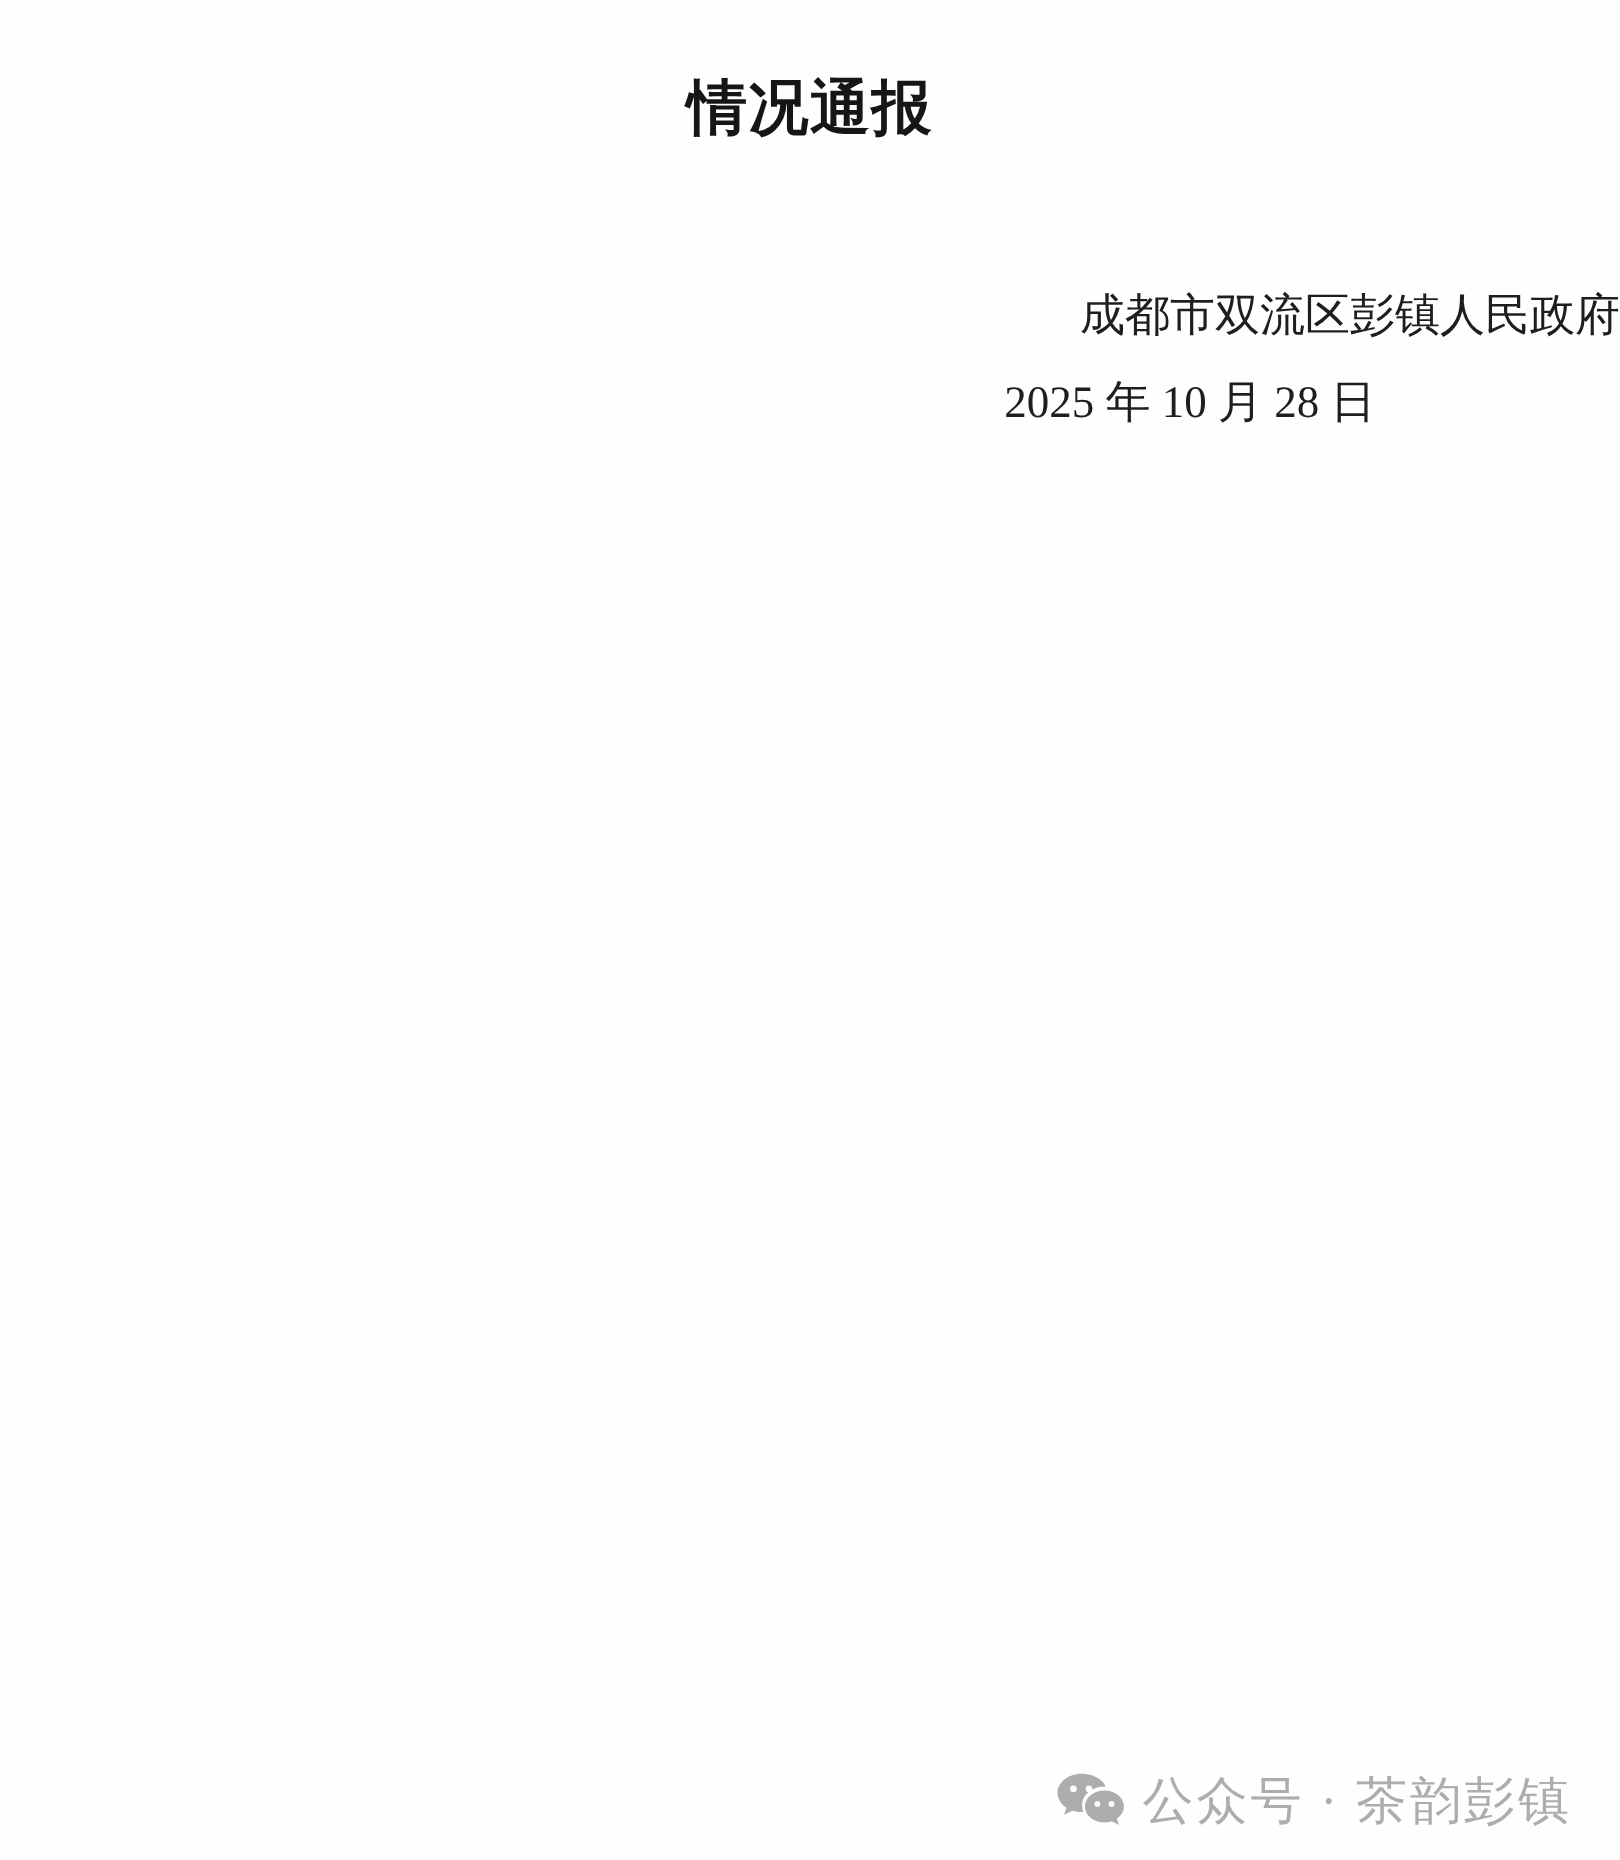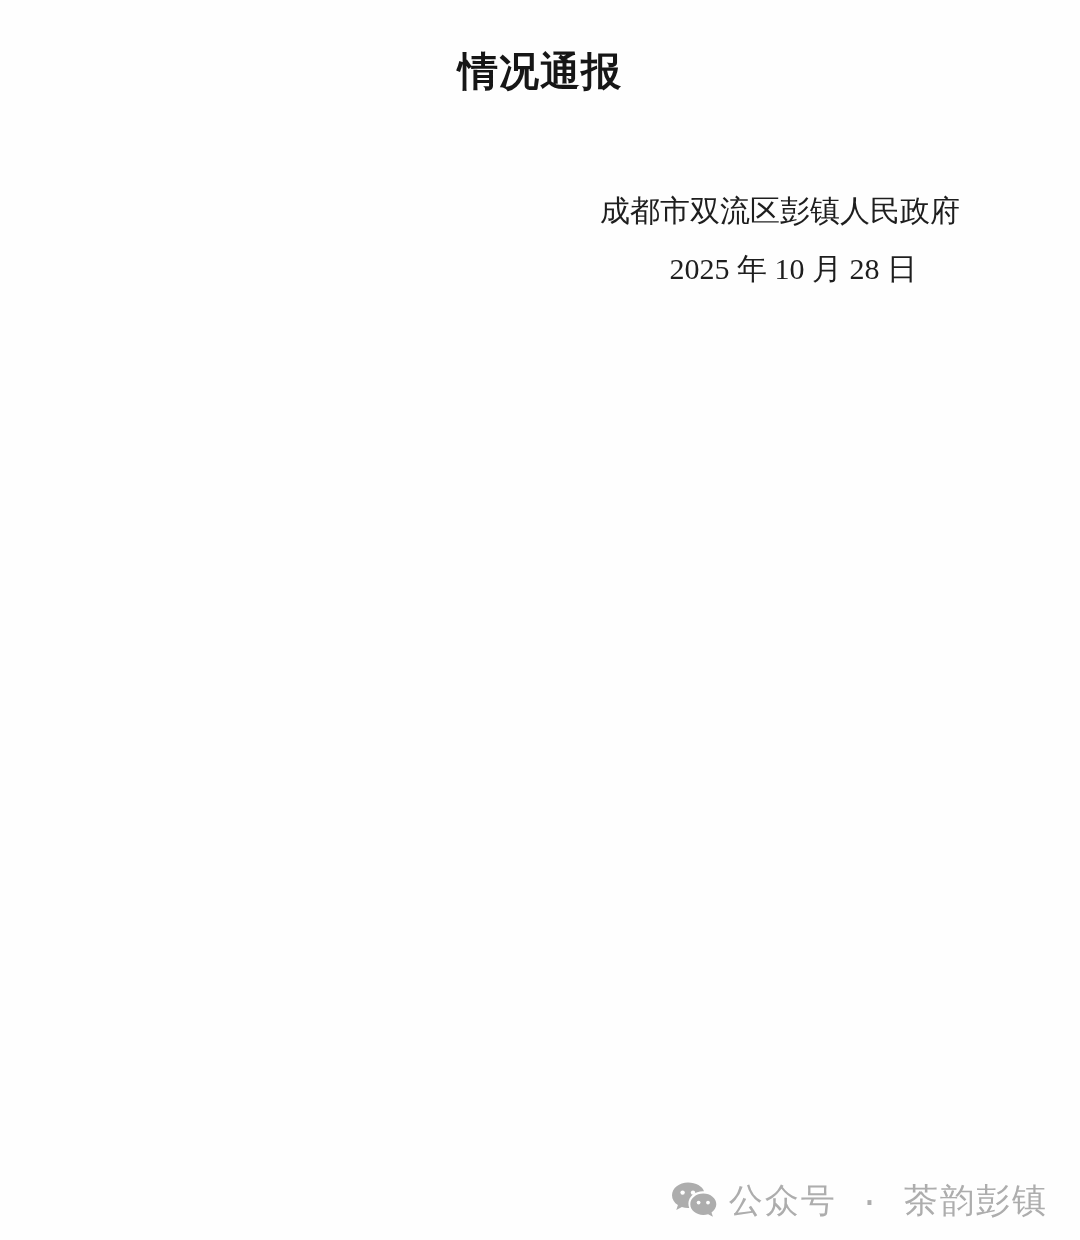--- a/index.html
+++ b/index.html
@@ -36,35 +36,34 @@
     margin: 0;
     text-indent: 2em;
   }
   .sig-block {
     margin-top: 46px;
     font-size: 30px;
     line-height: 58px;
   }
   .sig-org {
     text-align: right;
-    padding-right: 120px;
   }
   .sig-date {
     text-align: right;
     padding-right: 163px;
   }
   .watermark {
     position: absolute;
     right: 32px;
     bottom: 16px;
     display: flex;
     align-items: center;
     gap: 12px;
     color: #adadad;
-    font-family: Liberation Mono, monospace;
+    font-family: Liberation Serif, serif;
     font-size: 34px;
     letter-spacing: 2px;
     white-space: nowrap;
     user-select: none;
     justify-content: flex-end;
   }
   .watermark svg {
     display: block;
   }
 </style>

